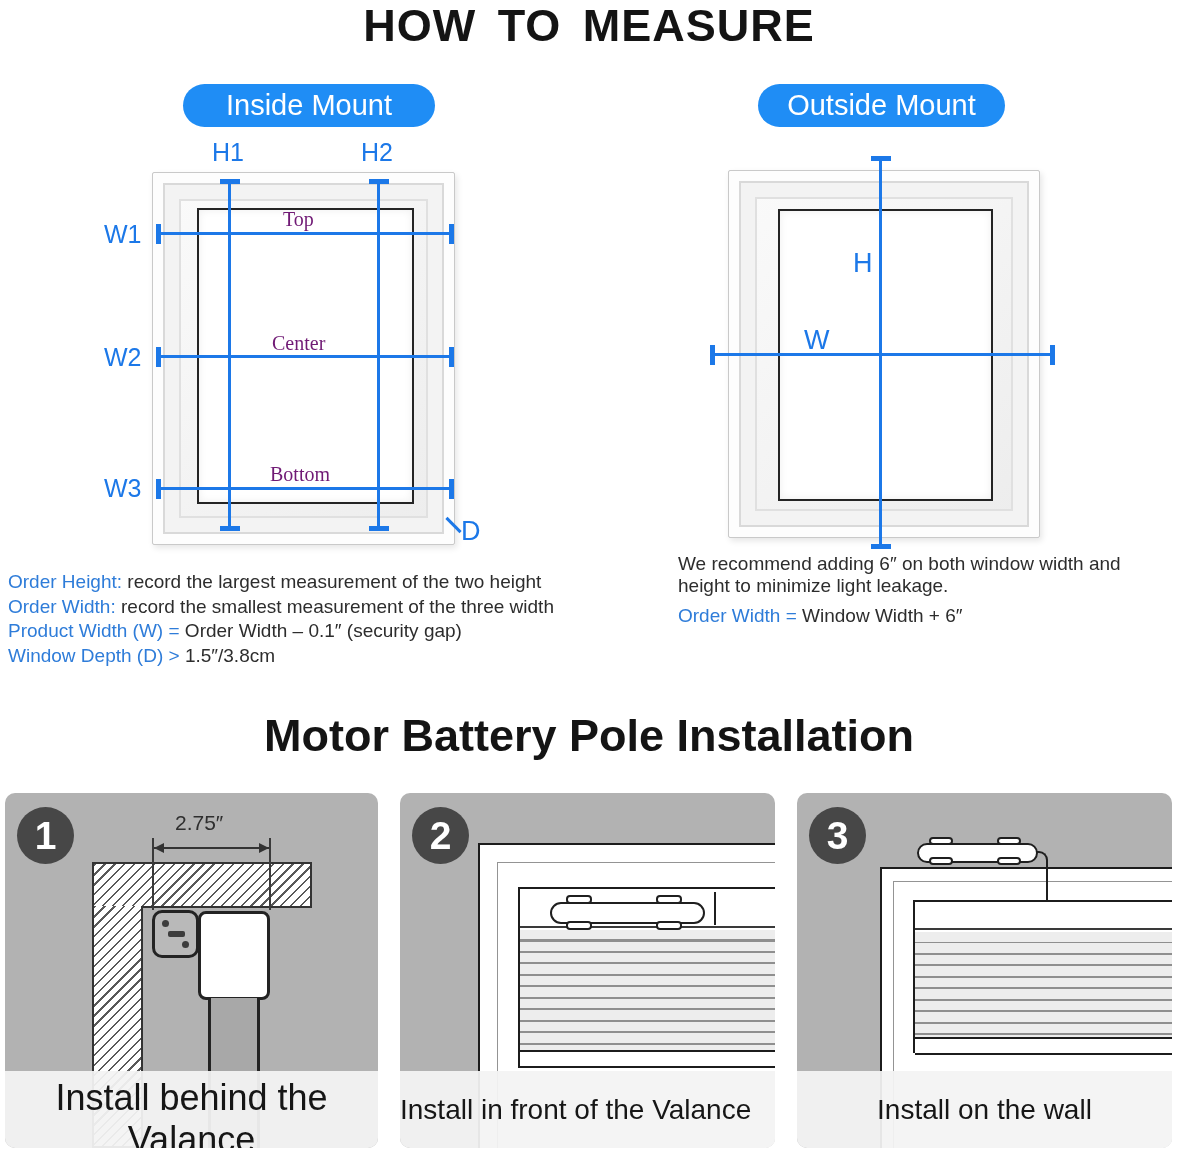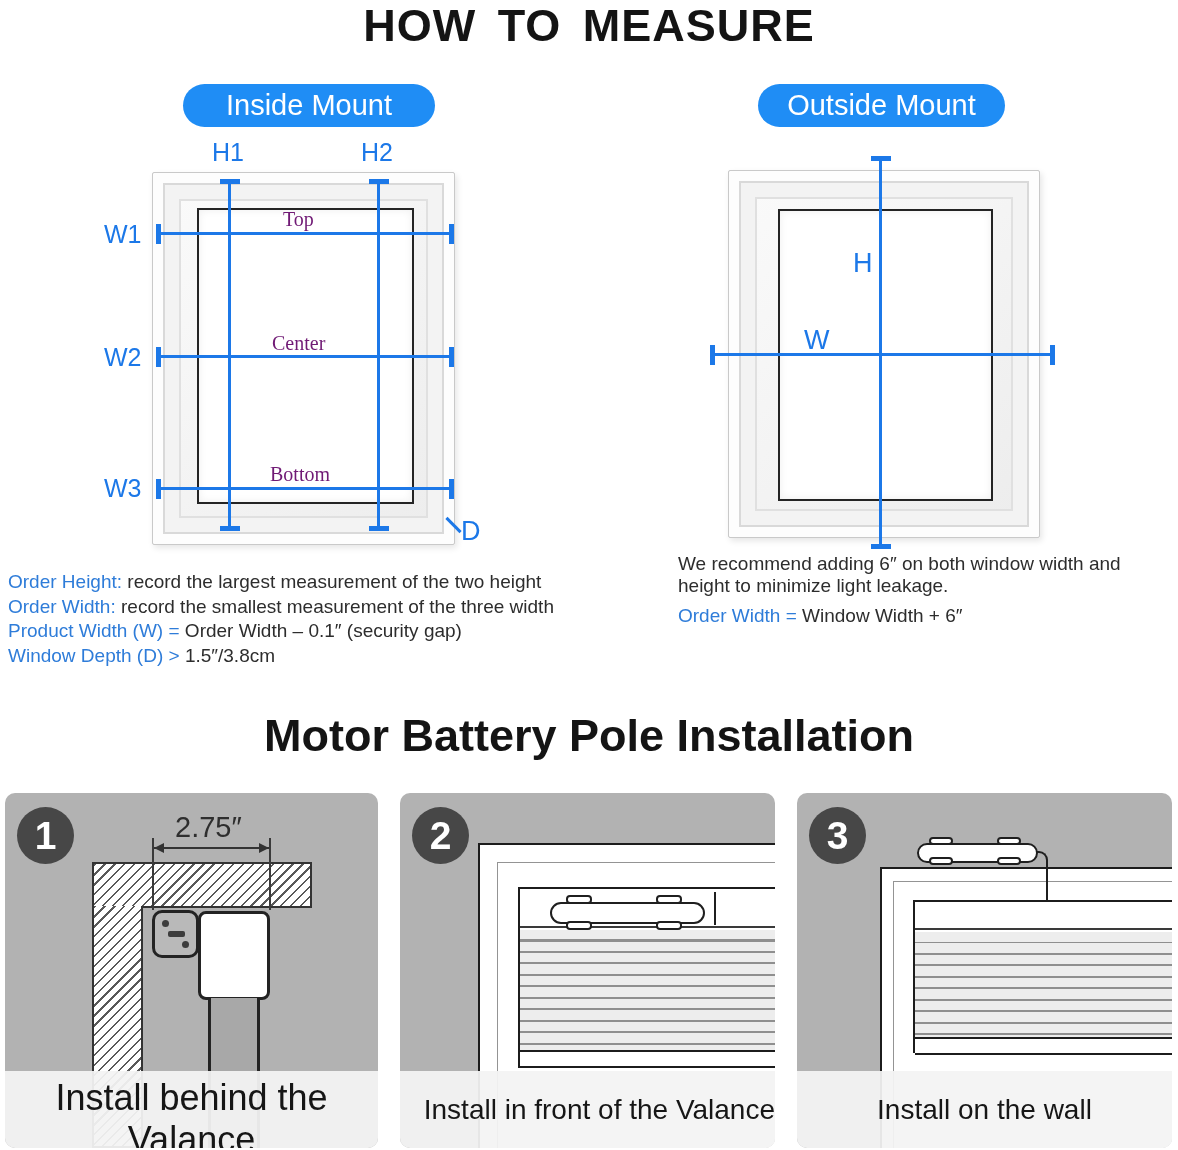--- a/index.html
+++ b/index.html
@@ -99,21 +99,21 @@
   .hatch{
     background-color:#fff;
     background-image:repeating-linear-gradient(135deg,rgba(60,60,60,.85) 0 1.6px,transparent 1.6px 7px);
     border:2px solid #333;
   }
   .extline{width:2px;background:#3a3a3a;}
   .dim{height:2px;background:#333;}
   .dim::before,.dim::after{content:"";position:absolute;top:-4.5px;}
   .dim::before{left:0;border-top:5px solid transparent;border-bottom:5px solid transparent;border-right:10px solid #333;}
   .dim::after{right:0;border-top:5px solid transparent;border-bottom:5px solid transparent;border-left:10px solid #333;}
-  .dimtext{font-size:29px;color:#2e2e2e;}
+  .dimtext{font-size:21px;color:#2e2e2e;}
   .bracket{background:#b9b9b9;border:3px solid #232323;border-radius:10px;}
   .dot{width:7px;height:7px;border-radius:50%;background:#3d3d3d;}
   .slot{width:17px;height:6px;border-radius:2px;background:#3d3d3d;}
   .motor{background:#fff;border:3px solid #232323;border-radius:8px;}
   .pole1{background:#a8a8a8;border-left:3px solid #232323;border-right:3px solid #232323;}
 
   
   .framewhite{background:#fff;border-top:2px solid #1c1c1c;border-left:2px solid #1c1c1c;}
   .framethin{border-top:1px solid #949494;border-left:1px solid #949494;}
   .blind{border-top:2px solid #1c1c1c;border-left:2px solid #1c1c1c;background:#fff;}
@@ -223,21 +223,21 @@
   </div>
   <div class="abs bpole" style="left:150px;top:109px;width:155px;height:22px;"></div>
   <div class="abs tab" style="left:166px;top:102px;"></div>
   <div class="abs tab" style="left:256px;top:102px;"></div>
   <div class="abs tab" style="left:166px;top:128px;"></div>
   <div class="abs tab" style="left:256px;top:128px;"></div>
   <div class="abs endcapline" style="left:314px;top:99px;height:33px;"></div>
   <div class="badge">
       <span>2</span>
     </div>
-  <div class="strip" style="display:flex;align-items:center;justify-content:flex-end;">
+  <div class="strip" style="display:flex;align-items:center;justify-content:flex-start;">
     <div class="cap" style="font-size:28px;">Install in front of the Valance</div>
   </div>
 </div>
 
 <div class="abs panel" style="left:797px;width:375px;">
   <div class="abs framewhite" style="left:83px;top:74px;right:-2px;bottom:0;"></div>
   <div class="abs framethin" style="left:96px;top:88px;right:-2px;bottom:0;"></div>
   <div class="abs blind" style="left:116px;top:107px;right:-2px;height:153px;">
     <div class="headrail" style="height:28px;"></div>
     <div class="slats" style="top:30px;height:107px;"></div>

